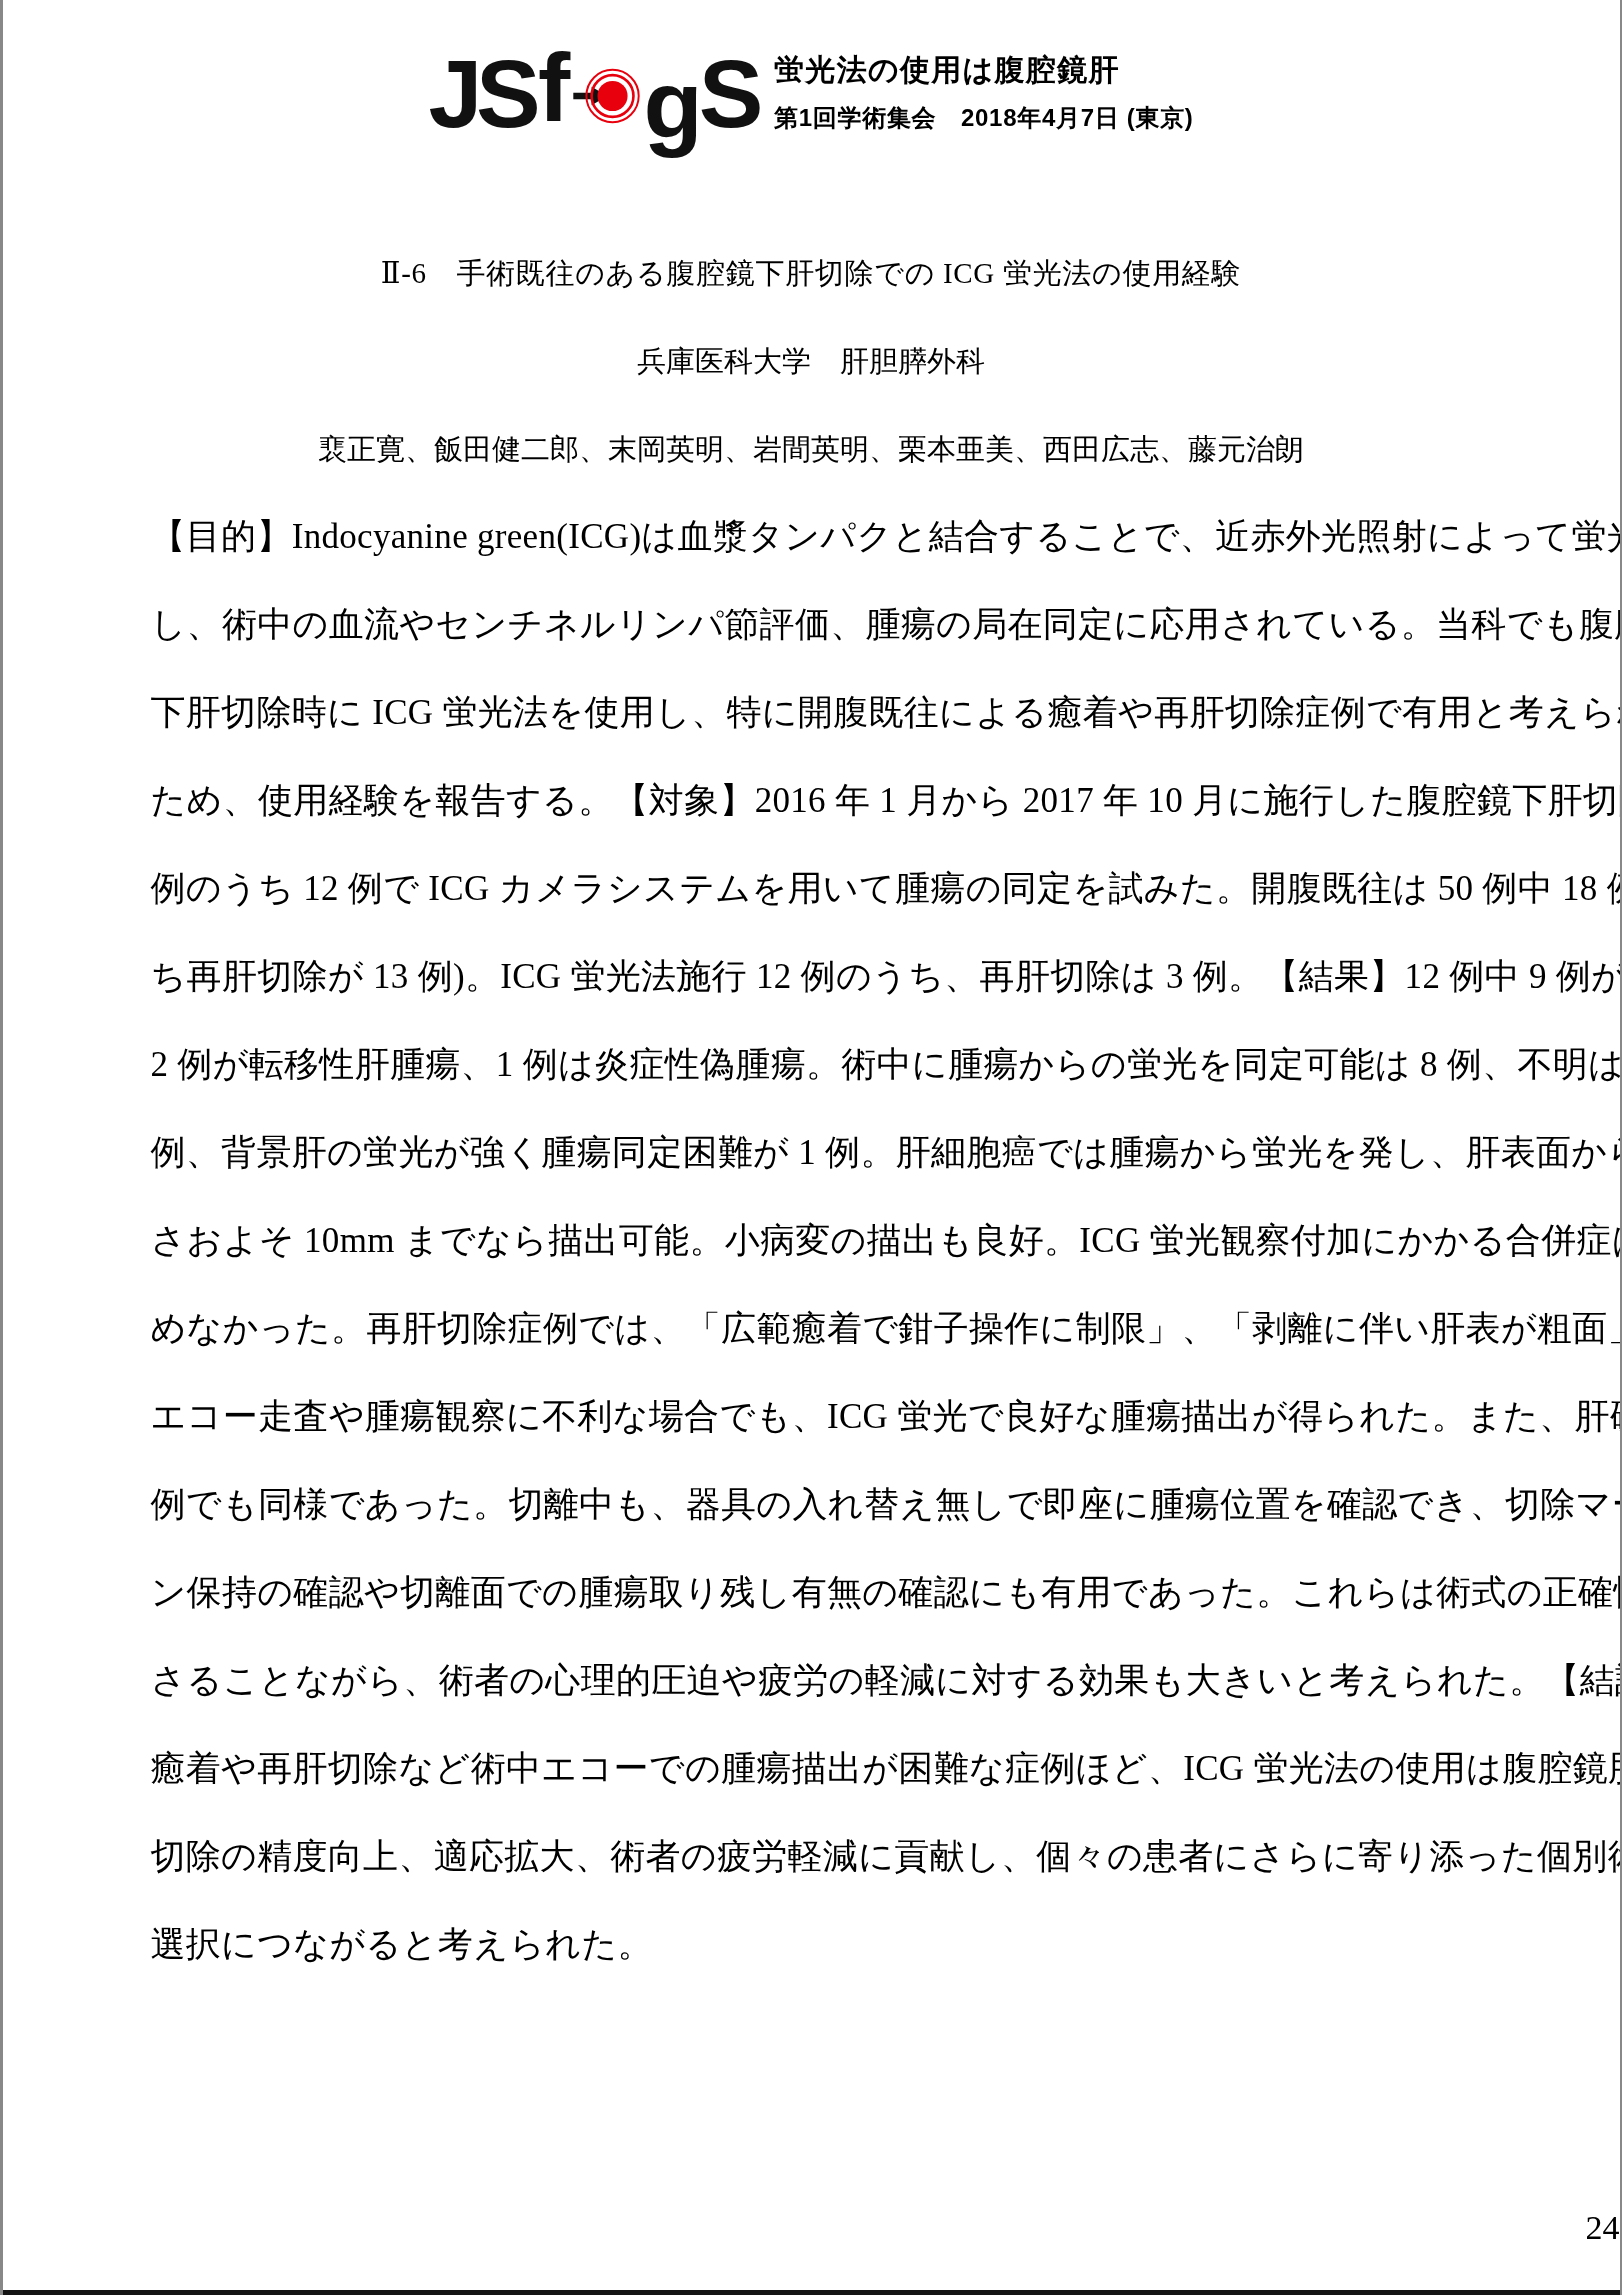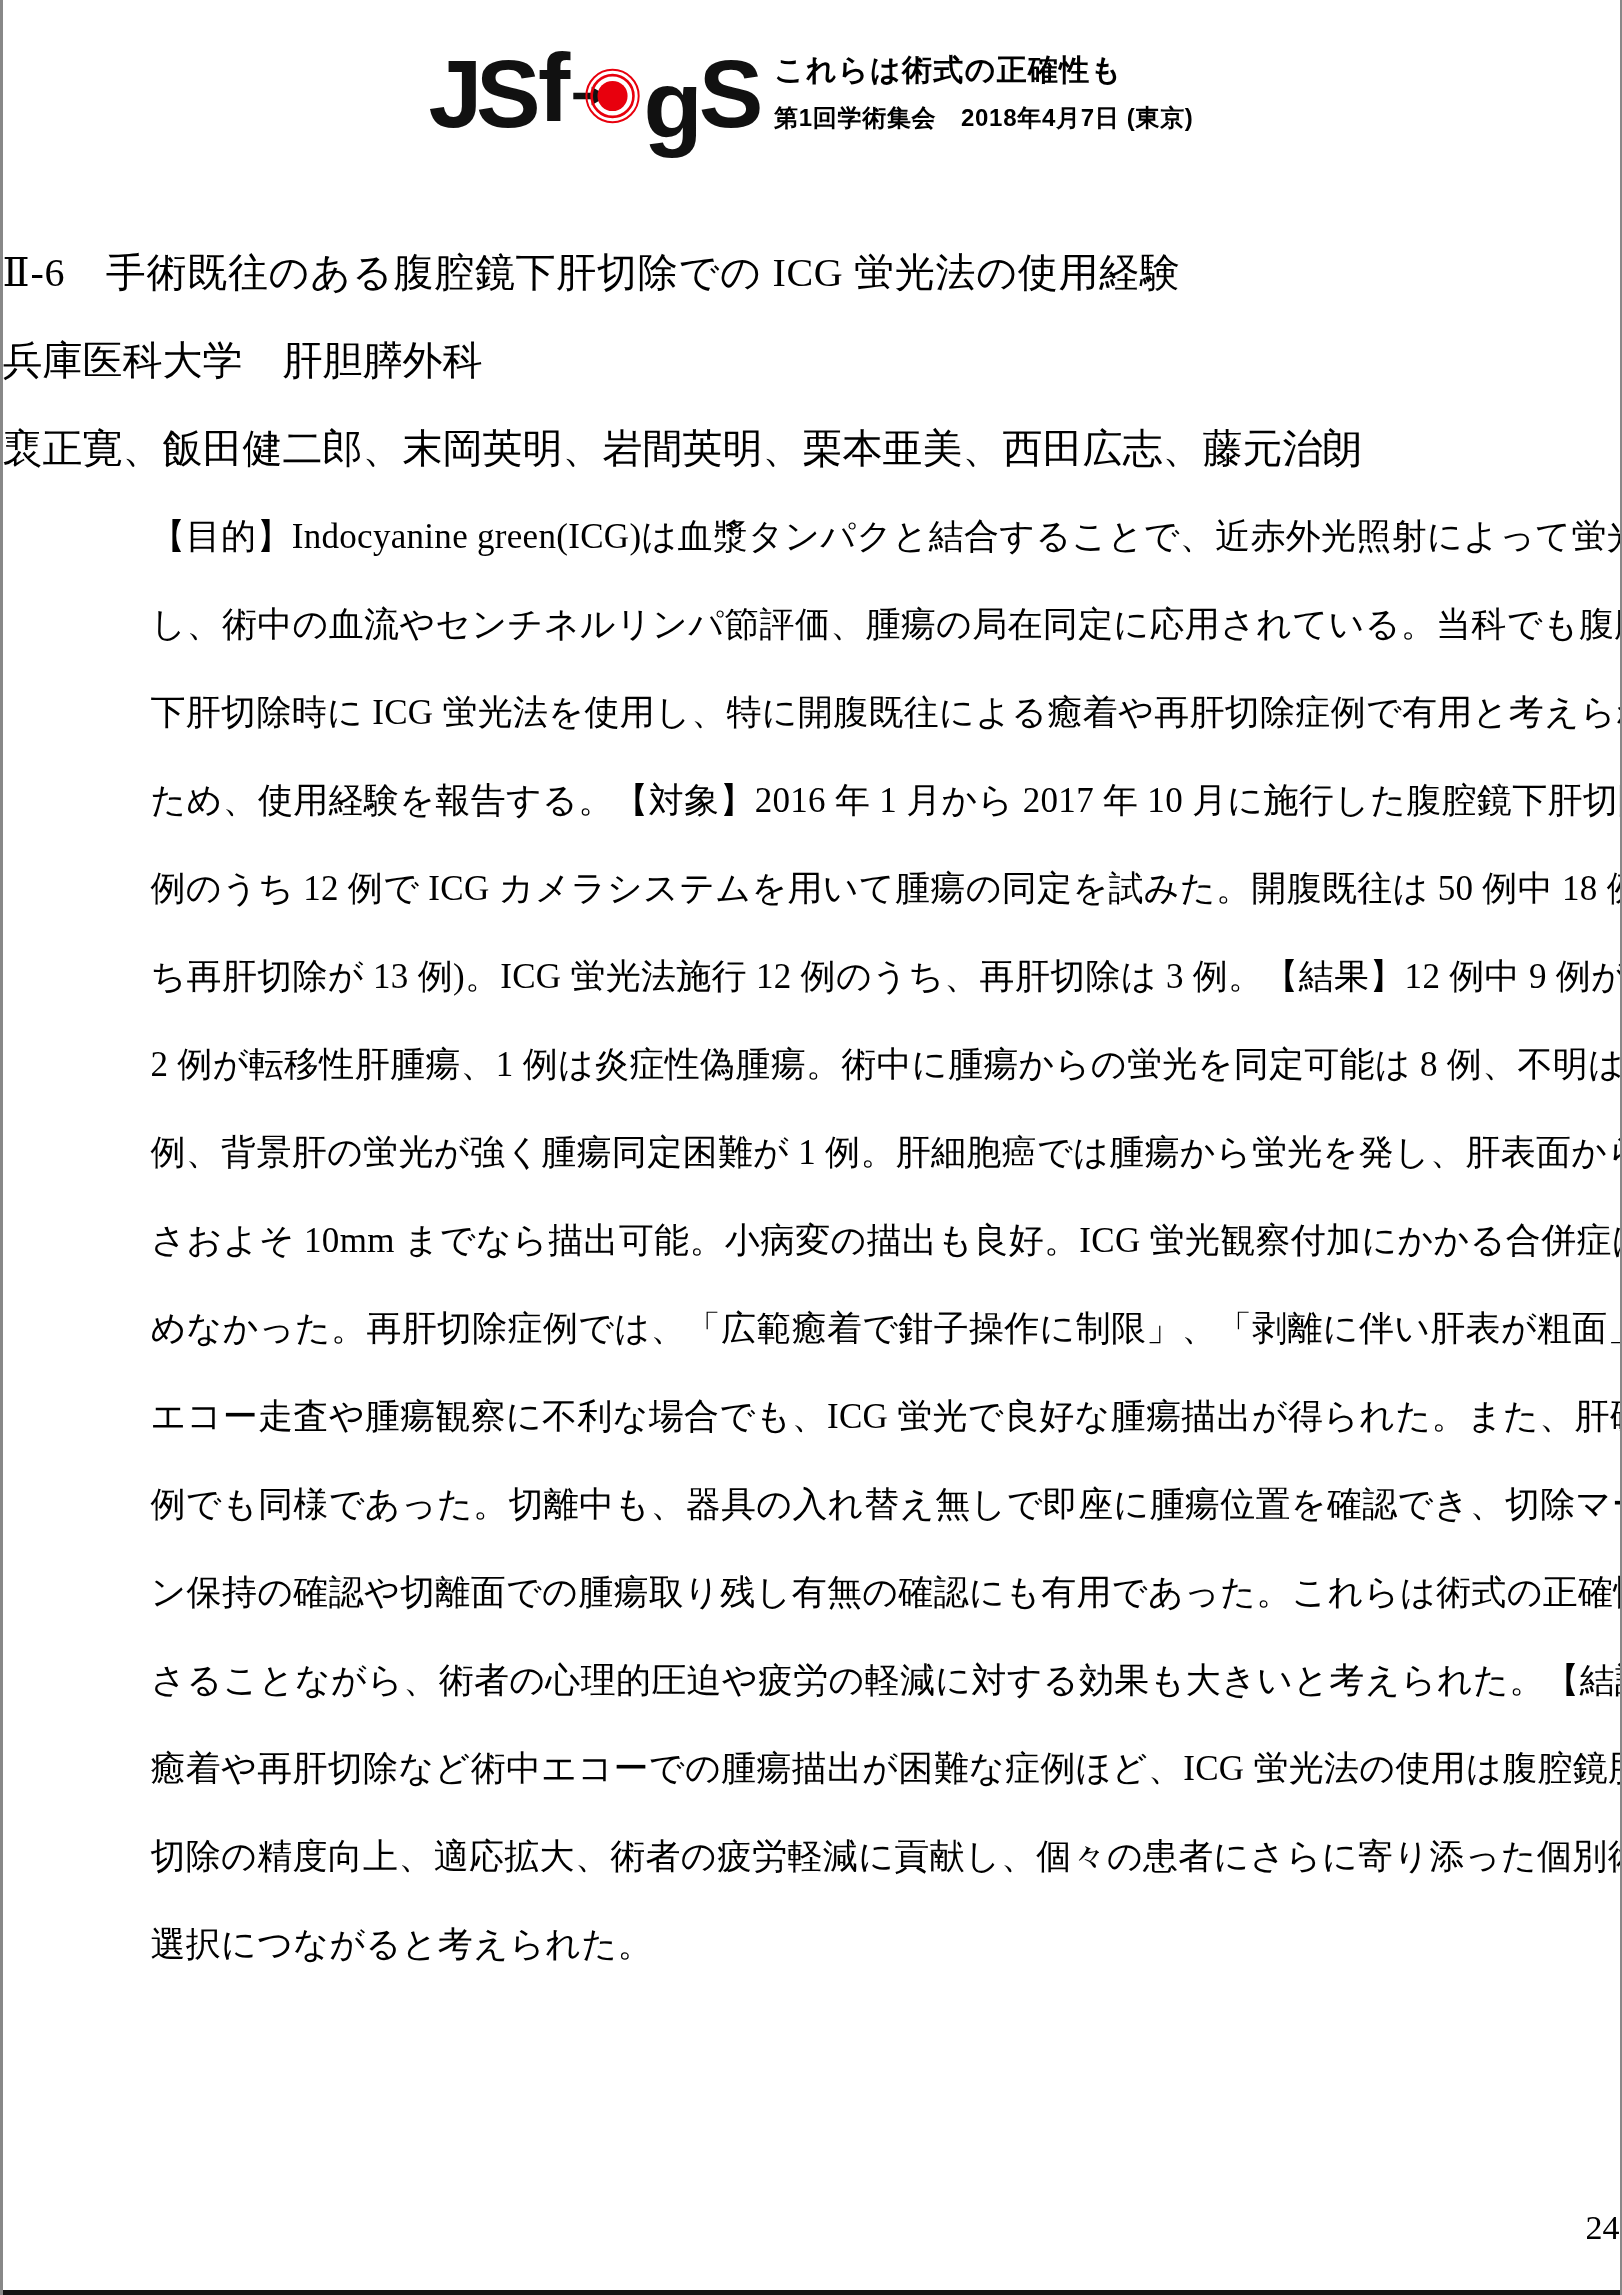--- a/index.html
+++ b/index.html
@@ -44,21 +44,22 @@
     font-family: "Liberation Sans", "DejaVu Sans", sans-serif;
     font-weight: bold;
     color: #000000;
   }
   .org-name { font-size: 30px; line-height: 1.15; letter-spacing: 1.3px; }
   .meeting-info { font-size: 24px; line-height: 1.2; margin-top: 16px; letter-spacing: 0.7px; }
 
   
   .content { margin-top: 77px; }
   .center-line {
-    font-size: 40px;
+    text-align: center;
+    font-size: 29px;
     height: 88px;
     line-height: 88px;
     white-space: nowrap;
   }
   .abstract-title { letter-spacing: 0.7px; }
   .body-line {
     font-size: 35px;
     height: 88px;
     line-height: 88px;
     padding: 0 145px 0 148px;
@@ -100,21 +101,21 @@
           <polygon points="30,38 54,52 30,66" fill="#111111"></polygon>
           <circle cx="62" cy="52" r="40" fill="none" stroke="#e8000d" stroke-width="3"></circle>
           <circle cx="62" cy="52" r="32" fill="none" stroke="#e8000d" stroke-width="4"></circle>
           <circle cx="62" cy="52" r="23" fill="#e8000d"></circle>
         </svg>
       </span>
       <span class="lg">g</span>
       <span class="ls2">S</span>
     </div>
     <div class="header-text">
-      <span class="org-name">これらは術式の正確性も</span>
+      <span class="org-name">蛍光法の使用は腹腔鏡肝</span>
       <span class="meeting-info">第1回学術集会　2018年4月7日 (東京)</span>
     </div>
   </div>
 
   <div class="content">
     <div class="center-line abstract-title">Ⅱ-6　手術既往のある腹腔鏡下肝切除での ICG 蛍光法の使用経験</div>
     <div class="center-line">兵庫医科大学　肝胆膵外科</div>
     <div class="center-line">裵正寛、飯田健二郎、末岡英明、岩間英明、栗本亜美、西田広志、藤元治朗</div>
 
     <div class="body-line">【目的】Indocyanine green(ICG)は血漿タンパクと結合することで、近赤外光照射によって蛍光を発</div>

